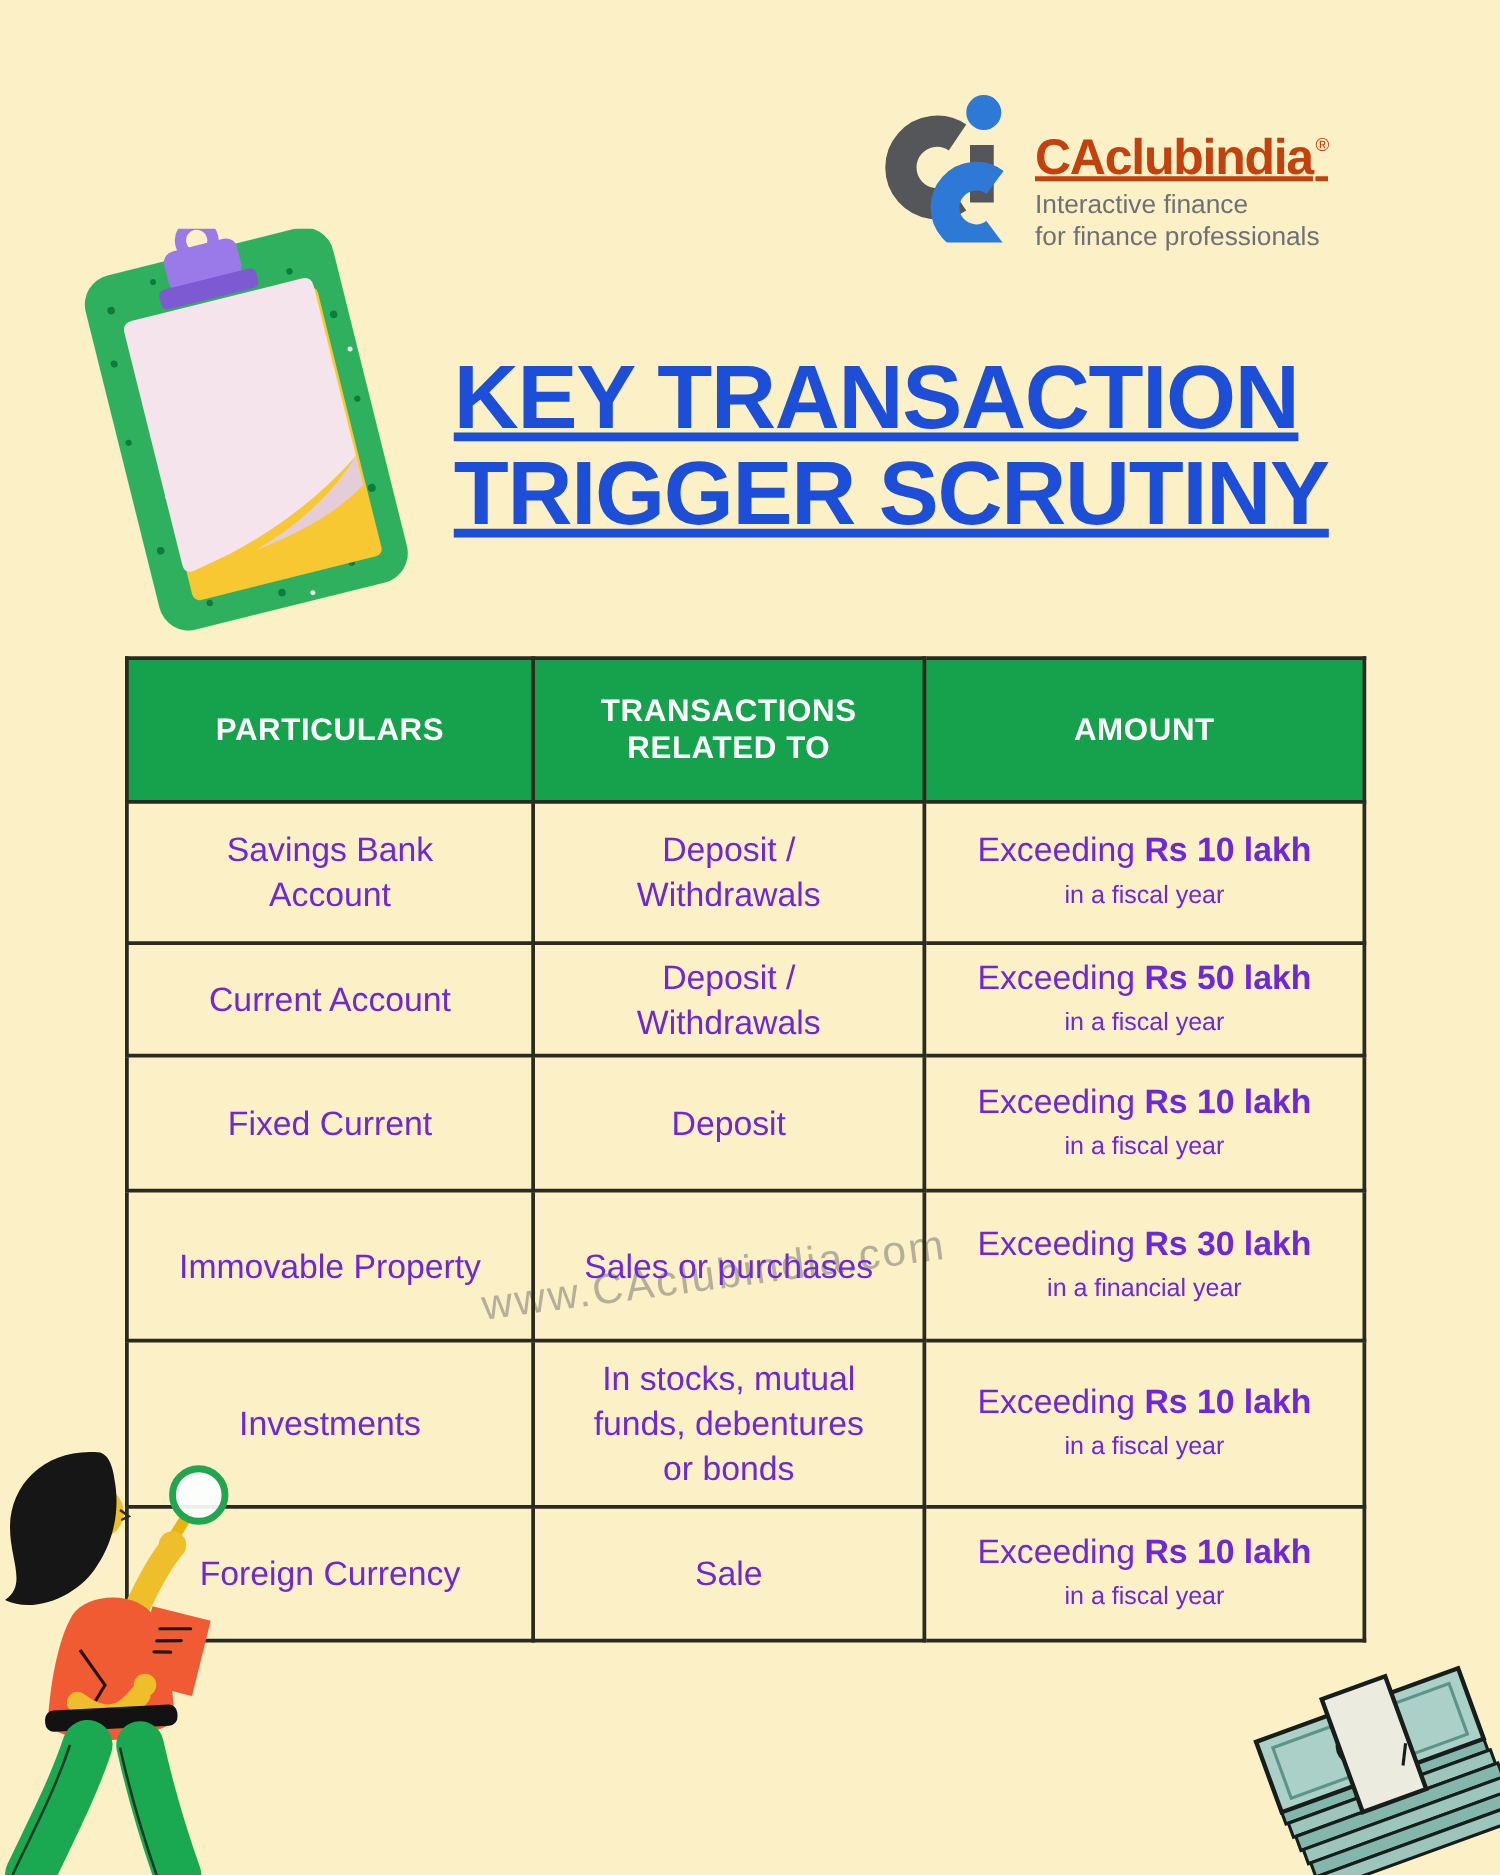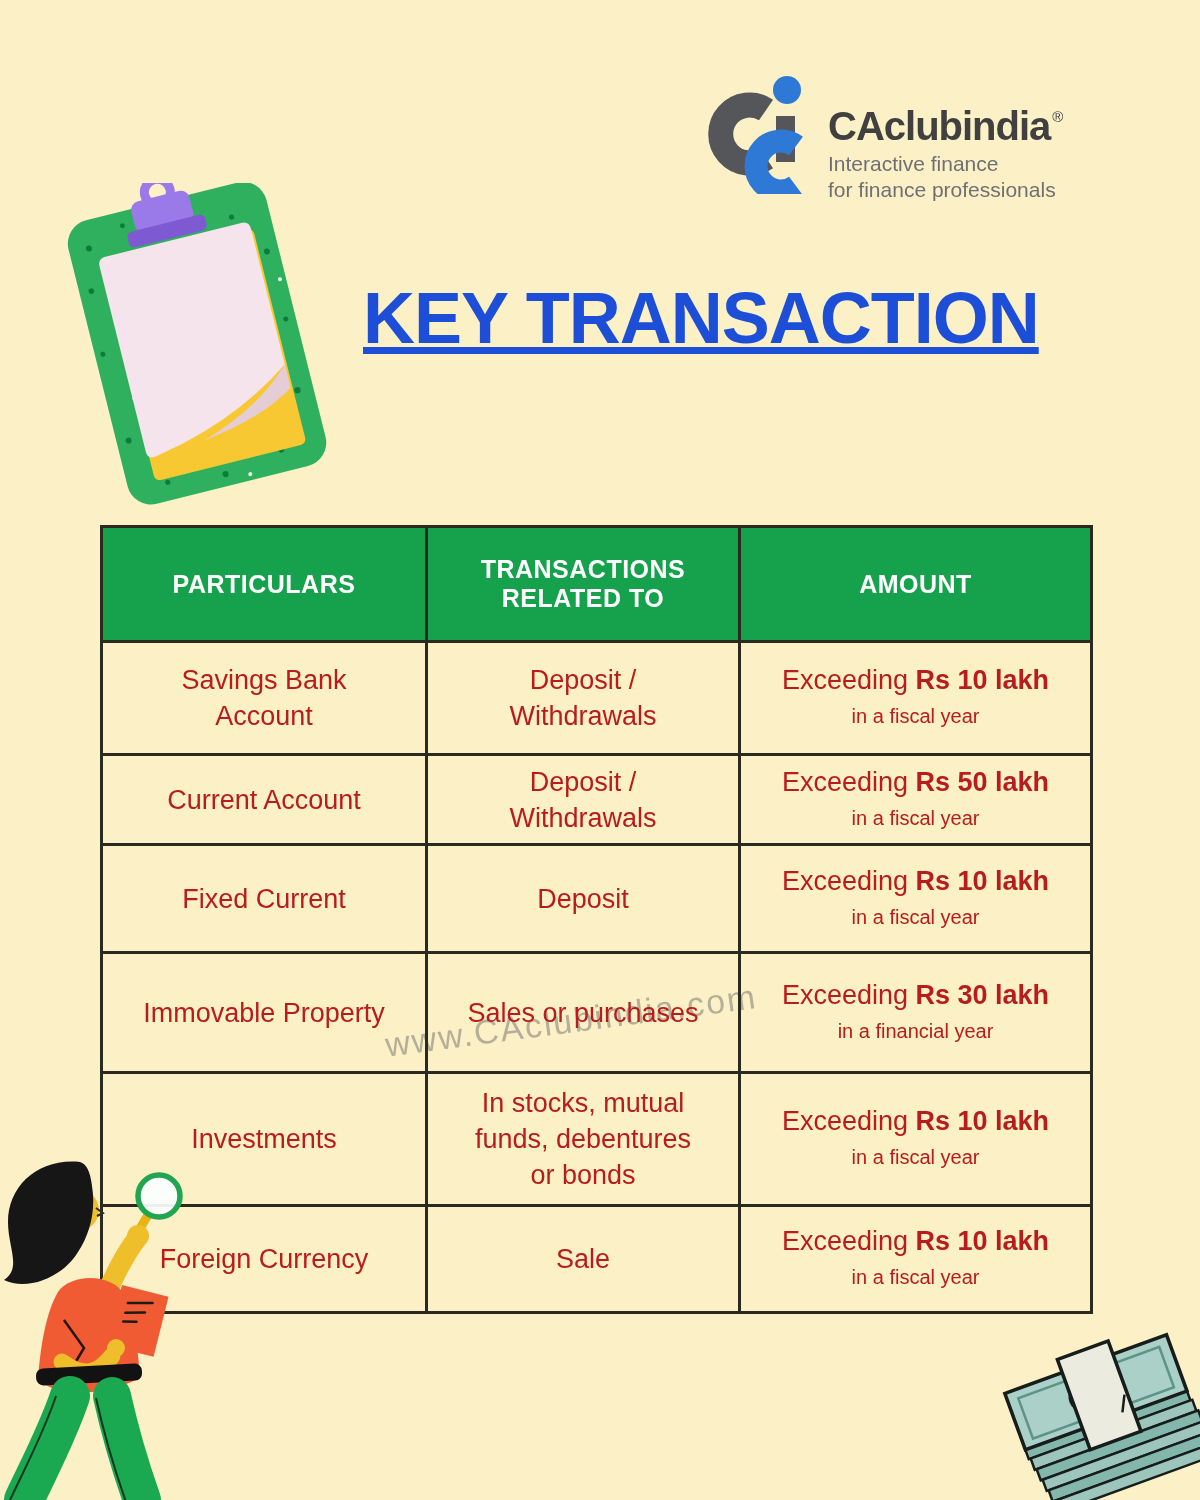--- a/index.html
+++ b/index.html
@@ -5,21 +5,21 @@
   html,body{margin:0;padding:0;}
   body{font-family:"Liberation Sans",sans-serif;}
   .page{
     position:relative;width:1200px;height:1500px;
     background:#fbf0c6;overflow:hidden;
   }
   
   .logo{position:absolute;left:700px;top:74px;display:flex;align-items:flex-start;gap:10px;}
   .logo-mark{width:118px;height:120px;flex:0 0 auto;}
   .logo-text{padding-top:22px;}
-  .brand{font-size:40px;font-weight:bold;color:#404040;letter-spacing:-1px;line-height:42px;}
+  .brand{font-size:40px;font-weight:bold;color:#c2410c;letter-spacing:-1px;line-height:42px;text-decoration:underline;}
   .brand sup{font-size:15px;font-weight:normal;vertical-align:18px;margin-left:2px;}
   .tagline{font-size:21px;color:#6f7074;line-height:26px;margin-top:4px;}
   
   .title{
     position:absolute;left:363px;top:232px;width:740px;
     font-size:72px;line-height:77px;font-weight:bold;
     color:#1d4ed8;letter-spacing:-1px;text-decoration:underline;
   }
   .title span{display:block;}
   
@@ -32,21 +32,21 @@
   .tbl-wrap{position:absolute;left:100px;top:525px;z-index:1;}
   table.limits{border-collapse:collapse;table-layout:fixed;width:990px;}
   table.limits th,table.limits td{
     border:3px solid #2b2a20;text-align:center;vertical-align:middle;
     padding:4px 12px;background:transparent;
   }
   table.limits th{
     background:#16a24c;color:#ffffff;font-size:25px;font-weight:bold;
     letter-spacing:.5px;white-space:pre-line;height:104px;
   }
-  td.cell{font-size:27px;color:#b91c1c;line-height:36px;}
+  td.cell{font-size:27px;color:#6d28d9;line-height:36px;}
   td.preline{white-space:pre-line;}
   .amt-l1{font-size:27px;line-height:37px;}
   .amt-pfx{font-weight:normal;}
   .amt-bold{font-weight:bold;}
   .amt-l2{font-size:20px;line-height:35px;font-weight:normal;}
   tbody tr:nth-child(1){height:113px;}
   tbody tr:nth-child(2){height:90px;}
   tbody tr:nth-child(3){height:108px;}
   tbody tr:nth-child(4){height:120px;}
   tbody tr:nth-child(5){height:133px;}
@@ -79,20 +79,21 @@
       <div class="brand"><span>CAclubindia</span><sup>®</sup></div>
       <div class="tagline">
         <div>Interactive finance</div>
         <div>for finance professionals</div>
       </div>
     </div>
   </div>
 
   <h1 class="title">
     <span>KEY TRANSACTION</span>
+    <span>TRIGGER SCRUTINY</span>
   </h1>
 
   <svg class="clipboard" width="372" height="330" viewBox="0 0 372 330">
     <g transform="rotate(-14 186 165)">
       <rect x="92" y="16" width="204" height="292" rx="24" fill="#2fb05e"></rect>
       <g fill="#0c7c3a">
         <circle cx="112" cy="44" r="3"></circle>
           <circle cx="150" cy="30" r="2.4"></circle>
           <circle cx="206" cy="34" r="3.2"></circle>
         <circle cx="258" cy="48" r="2.6"></circle>

